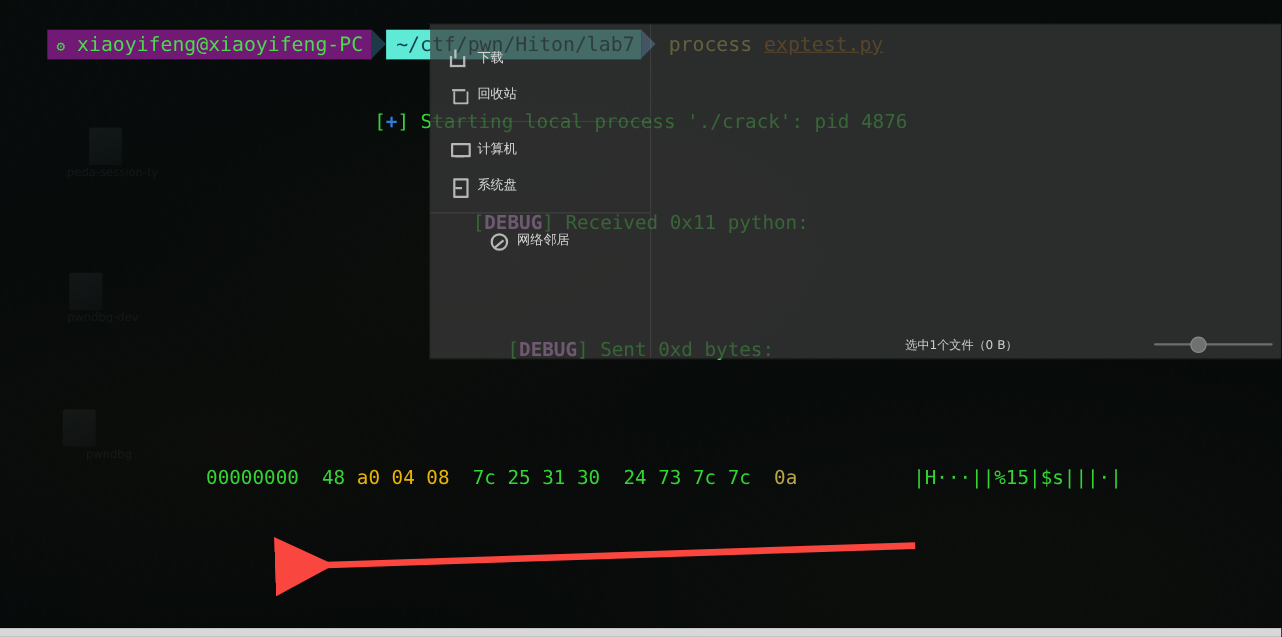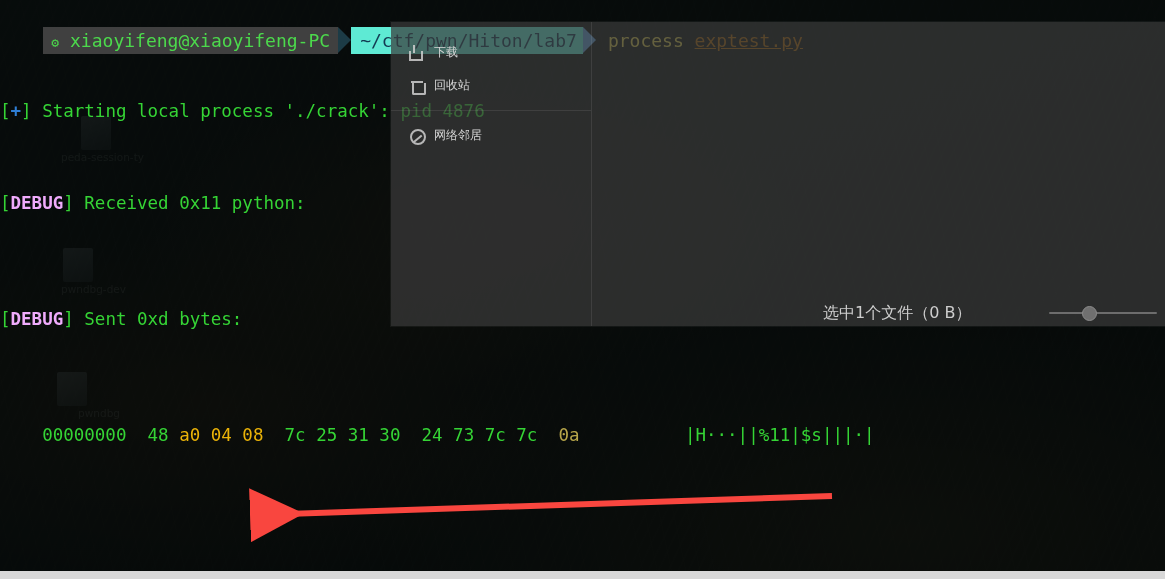--- a/index.html
+++ b/index.html
@@ -45,41 +45,41 @@
     overflow:hidden;
   }
   #term-body{
     position:absolute;left:0;top:0;width:100%;
     font-size:17.5px;line-height:23.2px;
     white-space:pre;
   }
   .prompt-line{height:27px;line-height:27px;white-space:pre;font-size:18px;}
   .seg-host{
     display:inline-block;height:27px;line-height:27px;
-    background:#404040;color:#4cd94c;padding:0 8px 0 8px;vertical-align:top;
+    background:#701a75;color:#4cd94c;padding:0 8px 0 8px;vertical-align:top;
   }
   .seg-host .gear{color:#4cd94c;font-size:13px;}
   .arrow-a{
     display:inline-block;height:0;width:0;vertical-align:top;
     border-top:13.5px solid transparent;border-bottom:13.5px solid transparent;
     border-left:13px solid #1c3b46;
   }
   .seg-path{
     display:inline-block;height:27px;line-height:27px;
     background:#5eead4;color:#123a52;padding:0 6px 0 9px;vertical-align:top;
   }
   .arrow-b{
     display:inline-block;height:0;width:0;vertical-align:top;
     border-top:13.5px solid transparent;border-bottom:13.5px solid transparent;
     border-left:13px solid #5b9bd5;
   }
   .cmd{color:#cfc34a;padding-left:12px;}
   .cmd .fname{color:#a16207;text-decoration:underline;}
 
-  .tline{height:23.2px;}
+  .tline{height:23.2px;text-align:center;}
   .g  {color:#35d435;}            
   .r  {color:#f0abfc;font-weight:bold;}
   .b  {color:#2f7fd6;font-weight:bold;}
   .y  {color:#b7a64a;}
   .hexdim{color:#eab308;}
 
   
   #filewin{
     position:absolute;left:391px;top:22px;width:774px;height:304px;
     background:rgba(58,58,58,.72);
@@ -114,21 +114,21 @@
   .ic-dk:after{content:"";position:absolute;left:5px;top:9px;width:6px;height:2px;background:#cfcfcf;}
   
   .ic-nw:before{content:"";position:absolute;left:1px;top:1px;width:12px;height:12px;border:2px solid #cfcfcf;border-radius:50%;}
   .ic-nw:after{content:"";position:absolute;left:3px;top:10px;width:11px;height:2px;background:#cfcfcf;transform:rotate(-40deg);}
 
   #fw-statusbar{
     position:absolute;left:200px;bottom:0;width:574px;height:26px;
     display:flex;align-items:center;
   }
   #fw-status-text{
-    color:#cdcdcd;font-size:16px;margin-left:232px;
+    color:#cdcdcd;font-size:11px;margin-left:232px;
     font-family:"DejaVu Sans","Liberation Sans",sans-serif;white-space:nowrap;
   }
   #fw-slider{position:absolute;right:8px;top:11px;width:108px;height:4px;}
   #fw-slider .trk{position:absolute;left:0;top:1px;width:108px;height:2px;background:#6d6d6d;border-radius:1px;}
   #fw-slider .knb{position:absolute;left:40px;top:-5px;width:13px;height:13px;border-radius:50%;
     background:#707070;border:1px solid #8b8b8b;}
 
   
   #annot{position:absolute;left:0;top:0;width:1165px;height:579px;pointer-events:none;}
 
@@ -162,21 +162,21 @@
   <div id="term-body" style="top:30px;">
 
     <div class="tline"><span class="g">[</span><span class="b">+</span><span class="g">]</span><span class="g"> Starting local process './crack': pid 4876</span></div>
 
     <div class="tline"><span class="g">[</span><span class="r">DEBUG</span><span class="g">]</span><span class="g"> Received 0x11 python:</span></div>
 
 
     <div class="tline"><span class="g">[</span><span class="r">DEBUG</span><span class="g">]</span><span class="g"> Sent 0xd bytes:</span></div>
 
     
-    <div class="tline"><span class="g">    </span><span class="g">00000000</span><span class="g">  </span><span class="g">48</span><span> </span><span class="hexdim">a0 04 08</span><span>  </span><span class="g">7c 25 31 30</span><span>  </span><span class="g">24 73 7c 7c</span><span>  </span><span class="y">0a</span><span>          </span><span class="g">|H···||%11|$s|||·|</span></div>
+    <div class="tline"><span class="g">    </span><span class="g">00000000</span><span class="g">  </span><span class="g">48</span><span> </span><span class="hexdim">a0 04 08</span><span>  </span><span class="g">7c 25 31 30</span><span>  </span><span class="g">24 73 7c 7c</span><span>  </span><span class="y">0a</span><span>          </span><span class="g">|H···||%15|$s|||·|</span></div>
 
     
 
     
 
     
     
 
     
 
@@ -205,21 +205,31 @@
     <div class="fw-group" style="padding-top:14px;">
       <div class="fw-item">
         <span class="fw-ic ic-dl"></span>
         <span>下载</span>
       </div>
       <div class="fw-item" style="margin-bottom:8px;">
         <span class="fw-ic ic-tr"></span>
         <span>回收站</span>
       </div>
     </div>
-    <div style="padding-top:8px;">
+    <div class="fw-group" style="padding-top:8px;">
+      <div class="fw-item">
+        <span class="fw-ic ic-pc"></span>
+        <span>计算机</span>
+      </div>
+      <div class="fw-item" style="margin-bottom:8px;">
+        <span class="fw-ic ic-dk"></span>
+        <span>系统盘</span>
+      </div>
+    </div>
+    <div style="padding-top:8px;padding-left:36px;">
       <div class="fw-item">
         <span class="fw-ic ic-nw"></span>
         <span>网络邻居</span>
       </div>
     </div>
   </div>
 
   <div id="fw-statusbar">
     <span id="fw-status-text">选中1个文件（0 B）</span>
     <div id="fw-slider">

